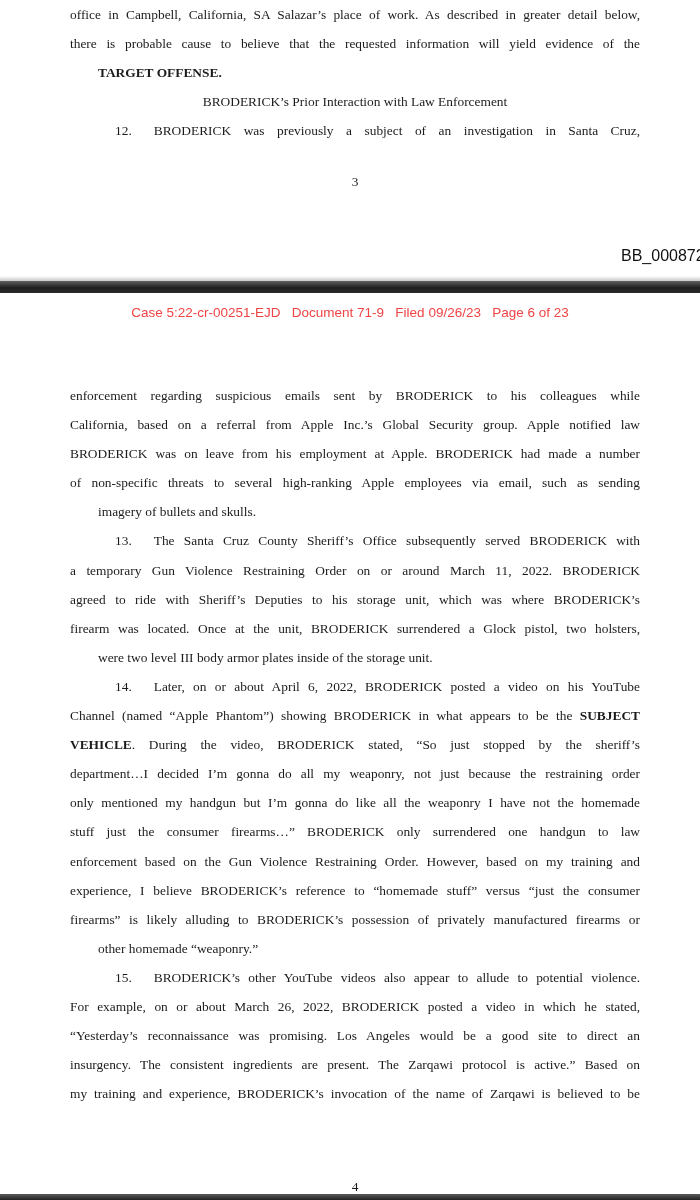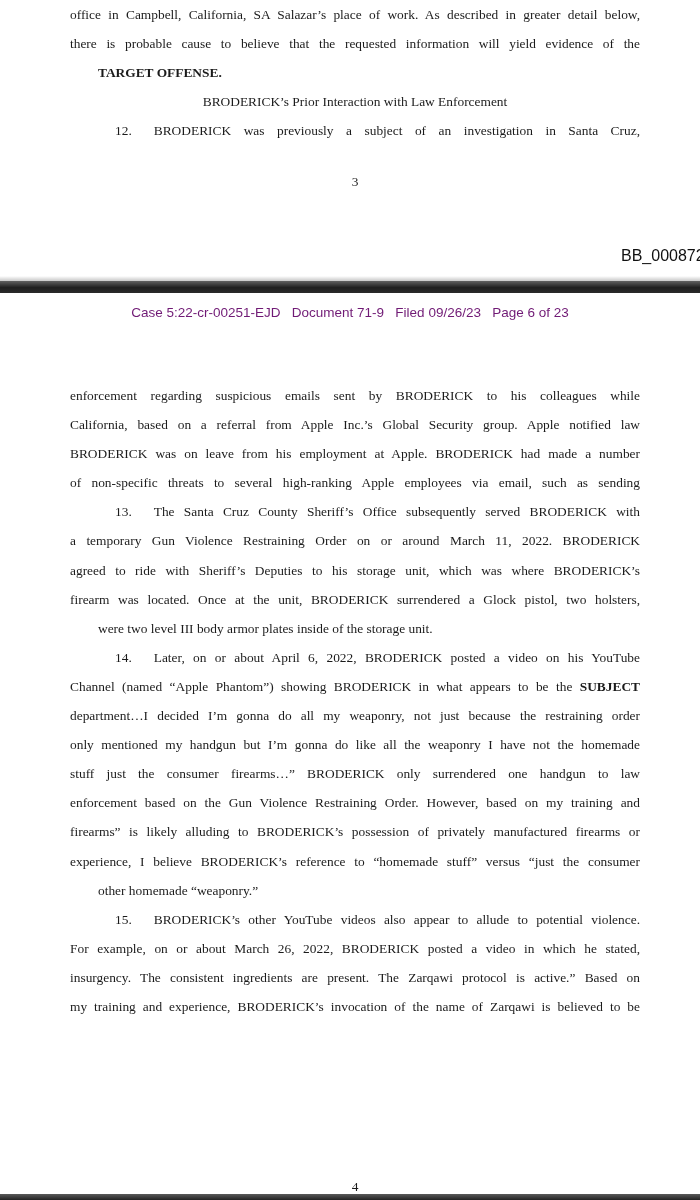--- a/index.html
+++ b/index.html
@@ -90,43 +90,46 @@
       <div class="line center italic"><span>BRODERICK’s Prior Interaction with Law Enforcement</span></div>
       <div class="line"><span class="indent"></span><span>12.</span><span class="tab"></span><span>BRODERICK was previously a subject of an investigation in Santa Cruz,</span></div>
     </div>
   <div id="page3-number" class="pagenum">3</div>
   <div class="bates">BB_000872</div>
 </section>
 
 <div class="separator-shadow"></div>
 <div class="separator"></div>
 
-<div class="stamp" style="color: #701a75;">Case 5:22-cr-00251-EJD   Document 71-9   Filed 09/26/23   Page 6 of 23</div>
+<div class="stamp" style="color: #ef4444;">Case 5:22-cr-00251-EJD   Document 71-9   Filed 09/26/23   Page 6 of 23</div>
 
 <section>
   <div id="page4-text" class="textblock">
       <div class="line"><span>enforcement regarding suspicious emails sent by BRODERICK to his colleagues while</span></div>
       <div class="line"><span>California, based on a referral from Apple Inc.’s Global Security group.  Apple notified law</span></div>
       <div class="line"><span>BRODERICK was on leave from his employment at Apple.  BRODERICK had made a number</span></div>
       <div class="line"><span>of non-specific threats to several high-ranking Apple employees via email, such as sending</span></div>
+      <div class="line last"><span>imagery of bullets and skulls.</span></div>
       <div class="line"><span class="indent"></span><span>13.</span><span class="tab"></span><span>The Santa Cruz County Sheriff’s Office subsequently served BRODERICK with</span></div>
       <div class="line"><span>a temporary Gun Violence Restraining Order on or around March 11, 2022.  BRODERICK</span></div>
       <div class="line"><span>agreed to ride with Sheriff’s Deputies to his storage unit, which was where BRODERICK’s</span></div>
       <div class="line"><span>firearm was located. Once at the unit, BRODERICK surrendered a Glock pistol, two holsters,</span></div>
       <div class="line last"><span>were two level III body armor plates inside of the storage unit.</span></div>
       <div class="line"><span class="indent"></span><span>14.</span><span class="tab"></span><span>Later, on or about April 6, 2022, BRODERICK posted a video on his YouTube</span></div>
       <div class="line"><span>Channel (named “Apple Phantom”) showing BRODERICK in what appears to be the </span><span class="bold">SUBJECT</span></div>
+      <div class="line"><span class="bold">VEHICLE</span><span>.  During the video, BRODERICK stated, “So just stopped by the sheriff’s</span></div>
       <div class="line"><span>department…I decided I’m gonna do all my weaponry, not just because the restraining order</span></div>
       <div class="line"><span>only mentioned my handgun but I’m gonna do like all the weaponry I have not the homemade</span></div>
       <div class="line"><span>stuff just the consumer firearms…”  BRODERICK only surrendered one handgun to law</span></div>
       <div class="line"><span>enforcement based on the Gun Violence Restraining Order.  However, based on my training and</span></div>
+      <div class="line"><span>experience, I believe BRODERICK’s reference to “homemade stuff” versus “just the consumer</span></div>
       <div class="line"><span>firearms” is likely alluding to BRODERICK’s possession of privately manufactured firearms or</span></div>
-      <div class="line"><span>experience, I believe BRODERICK’s reference to “homemade stuff” versus “just the consumer</span></div>
       <div class="line last"><span>other homemade “weaponry.”</span></div>
       <div class="line"><span class="indent"></span><span>15.</span><span class="tab"></span><span>BRODERICK’s other YouTube videos also appear to allude to potential violence.</span></div>
       <div class="line"><span>For example, on or about March 26, 2022, BRODERICK posted a video in which he stated,</span></div>
+      <div class="line"><span>“Yesterday’s reconnaissance was promising. Los Angeles would be a good site to direct an</span></div>
       <div class="line"><span>insurgency. The consistent ingredients are present. The Zarqawi protocol is active.”  Based on</span></div>
       <div class="line"><span>my training and experience, BRODERICK’s invocation of the name of Zarqawi is believed to be</span></div>
     </div>
   <div id="page4-number" class="pagenum">4</div>
 </section>
 
 <div class="bottom-bar"></div>
 
 </body></html>

